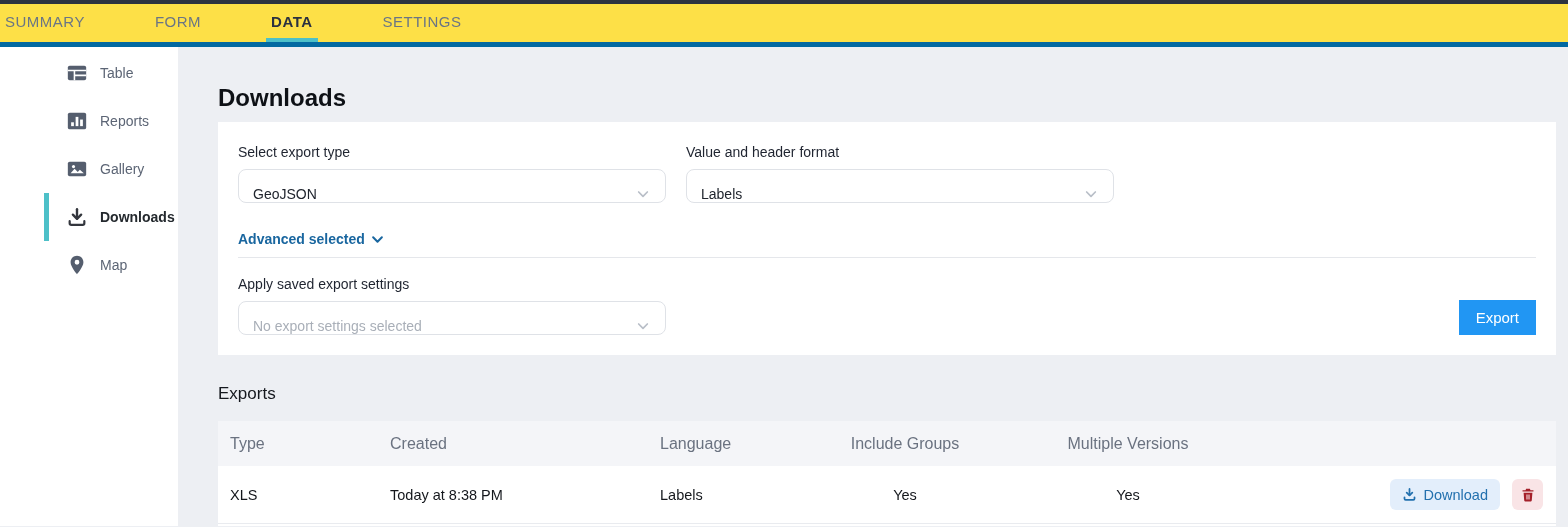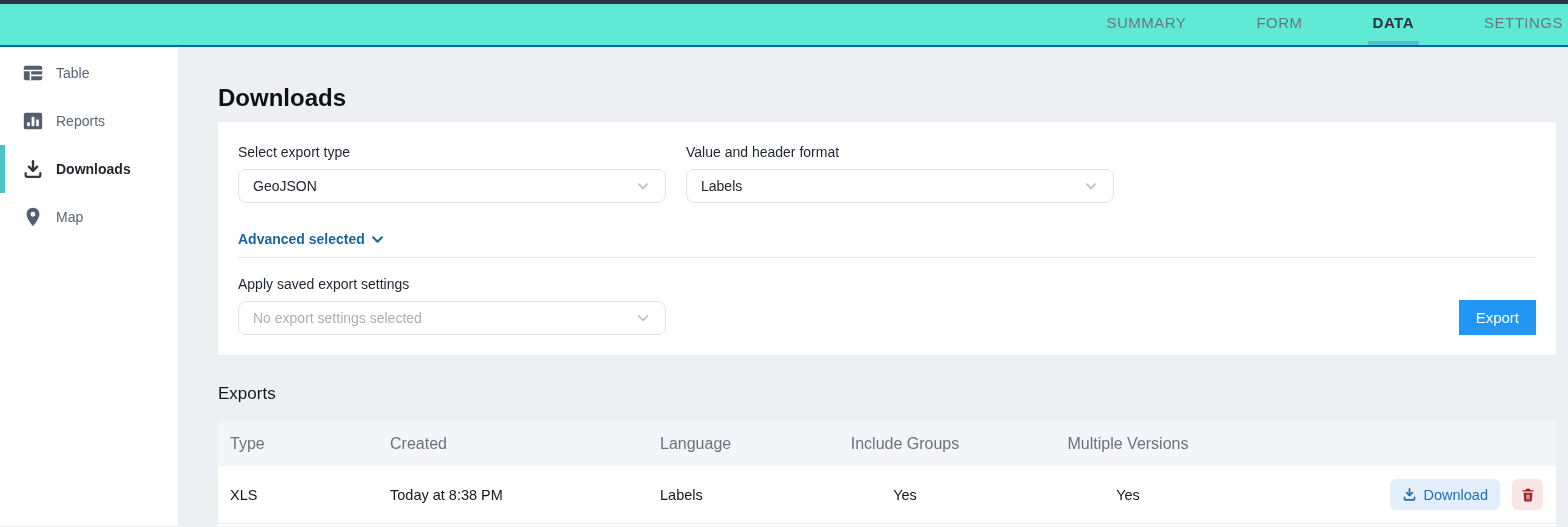--- a/index.html
+++ b/index.html
@@ -5,53 +5,53 @@
   * { box-sizing: border-box; margin: 0; padding: 0; }
   html,body { width:1568px; height:527px; overflow:hidden; }
   body {
     font-family: "Liberation Sans", sans-serif;
     background:#edeff3;
     color:#1d222b;
   }
   
   .top-strip { height:4px; background:#2d3340; width:100%; }
   .topbar {
-    height:43px; background:#5eead4; border-bottom:2px solid #0369a1;
-    display:flex; justify-content:flex-end;
+    height:43px; background:#fde047; border-bottom:5px solid #0369a1;
+    display:flex; justify-content:flex-start;
   }
   .tabs { display:flex; gap:60px; }
   .tab {
     display:flex; align-items:center; padding:0 5px;
     font-size:15px; letter-spacing:0.5px; color:#6a7585;
     border-bottom:4px solid transparent; cursor:pointer;
   }
   .tab.active { color:#2b3140; font-weight:bold; border-bottom-color:#4dc0c8; }
   
   .app { display:flex; height:479px; }
-  .sidebar { flex:0 0 178px; background:#ffffff; padding-top:2px; }
+  .sidebar { flex:0 0 178px; background:#ffffff; padding-top:2px;padding-left:44px; }
   .side-item {
     position:relative; height:48px; display:flex; align-items:center;
     padding-left:22px; cursor:pointer;
   }
   .side-item .s-icon { width:22px; height:22px; margin-right:12px; flex:0 0 22px; }
   .side-item .s-label { font-size:14px; color:#5c6575; }
   .side-item.active .s-label { color:#24292e; font-weight:bold; }
   .side-item.active::before {
     content:""; position:absolute; left:0; top:0; bottom:0; width:5px; background:#4dc0c8;
   }
   .main { flex:1; padding:38px 12px 0 40px; overflow:hidden; }
   .page-title { font-size:24px; line-height:26px; font-weight:bold; color:#0e1116; margin-bottom:11px; }
   
   .card { background:#ffffff; padding:22px 20px 20px 20px; width:1338px; }
   .form-row { display:flex; gap:20px; }
   .field { width:428px; }
   .field-label { display:block; font-size:14px; color:#1f2430; margin-bottom:9px; }
   .select {
     height:32px; border:1px solid #dfe2e7; border-radius:8px; background:#fff;
-    display:flex; align-items:center; justify-content:space-between;
+    display:flex; justify-content:space-between;
     padding:16px 14px; font-size:14px; color:#20252e; cursor:pointer;
   }
   .select.placeholder { color:#a9afb8; }
   .select .chev { width:16px; height:16px; }
   .adv-link {
     margin-top:28px; display:inline-flex; align-items:center; gap:5px;
     color:#19669f; font-size:14px; font-weight:bold; cursor:pointer;
   }
   .adv-link .chev { width:15px; height:15px; }
   .card-divider { border:none; border-top:1px solid #e5e7eb; margin:9px 0 18px 0; }
@@ -116,20 +116,30 @@
         <svg viewBox="0 0 24 24">
             <rect x="2" y="3" width="20" height="18" rx="2" fill="#555e6e"></rect>
             <rect x="5.6" y="13.4" width="3" height="4.2" fill="#fff"></rect>
             <rect x="10.5" y="7.5" width="3" height="10.1" fill="#fff"></rect>
             <rect x="15.4" y="10.4" width="3" height="7.2" fill="#fff"></rect>
           </svg>
       </span>
       <span class="s-label">Reports</span>
     </div>
 
+    <div class="side-item">
+      <span class="s-icon">
+        <svg viewBox="0 0 24 24">
+            <rect x="2" y="4" width="20" height="16" rx="2" fill="#555e6e"></rect>
+            <circle cx="8.2" cy="9.4" r="1.7" fill="#fff"></circle>
+            <path fill="#fff" d="M5 16.6l4.4-5 3.4 3.7 2.3-2.6 4.4 3.9z"></path>
+          </svg>
+      </span>
+      <span class="s-label">Gallery</span>
+    </div>
 
     <div class="side-item active">
       <span class="s-icon">
         <svg viewBox="0 0 24 24" fill="none" stroke="#33363d" stroke-width="2.6" stroke-linecap="round" stroke-linejoin="round">
             <path d="M12 3.5v10"></path>
             <path d="M7.5 9.5l4.5 4.5 4.5-4.5"></path>
             <path d="M4 16.5v2.3c0 1 .8 1.7 1.8 1.7h12.4c1 0 1.8-.7 1.8-1.7v-2.3" stroke-width="2.4"></path>
           </svg>
       </span>
       <span class="s-label">Downloads</span>

